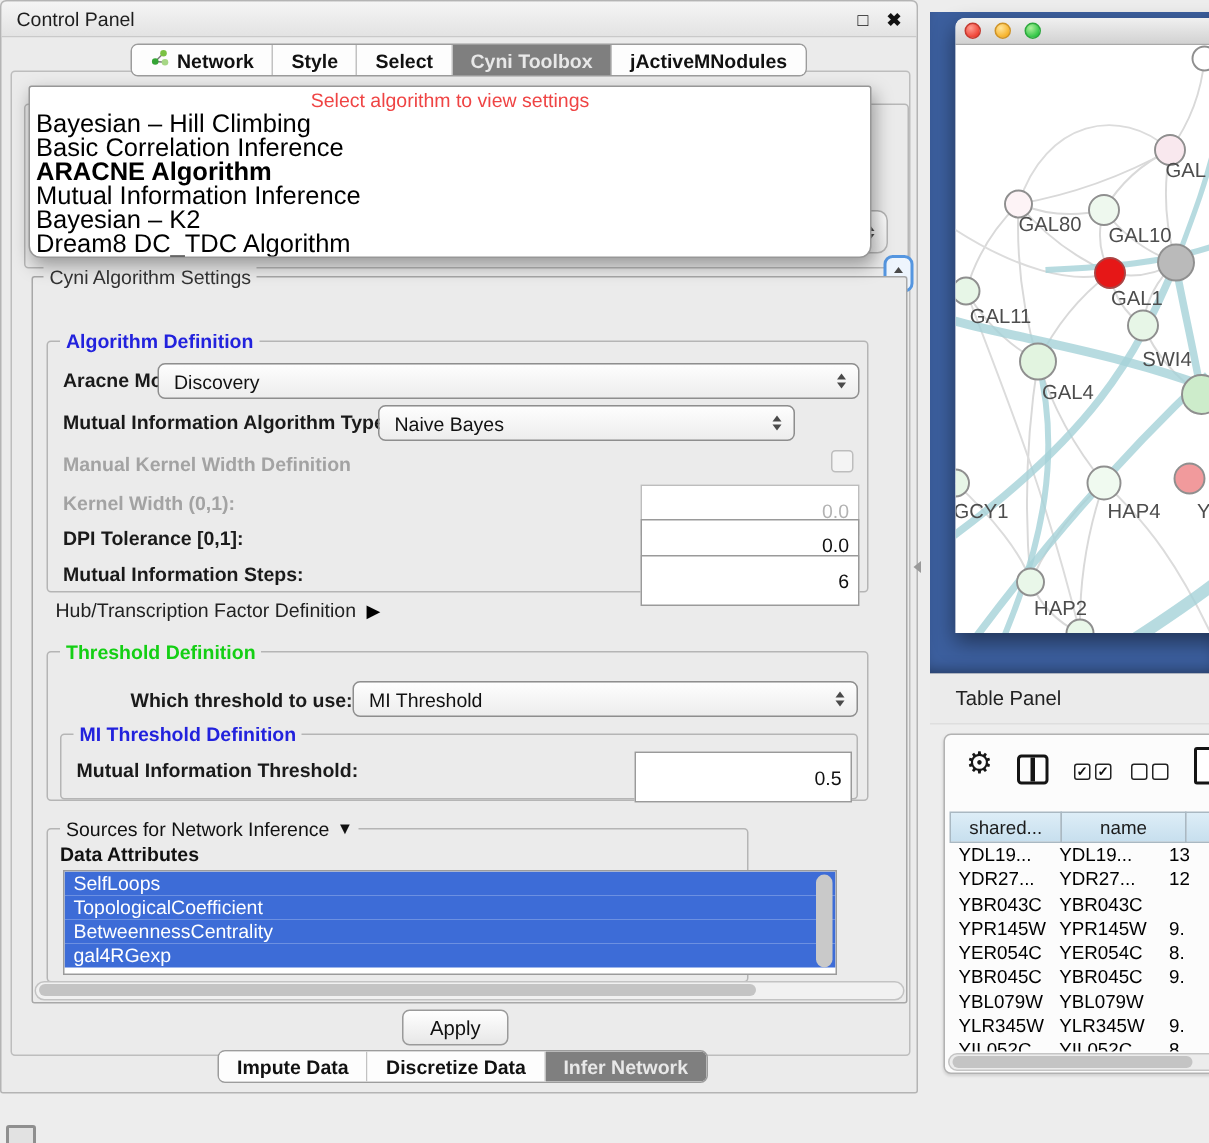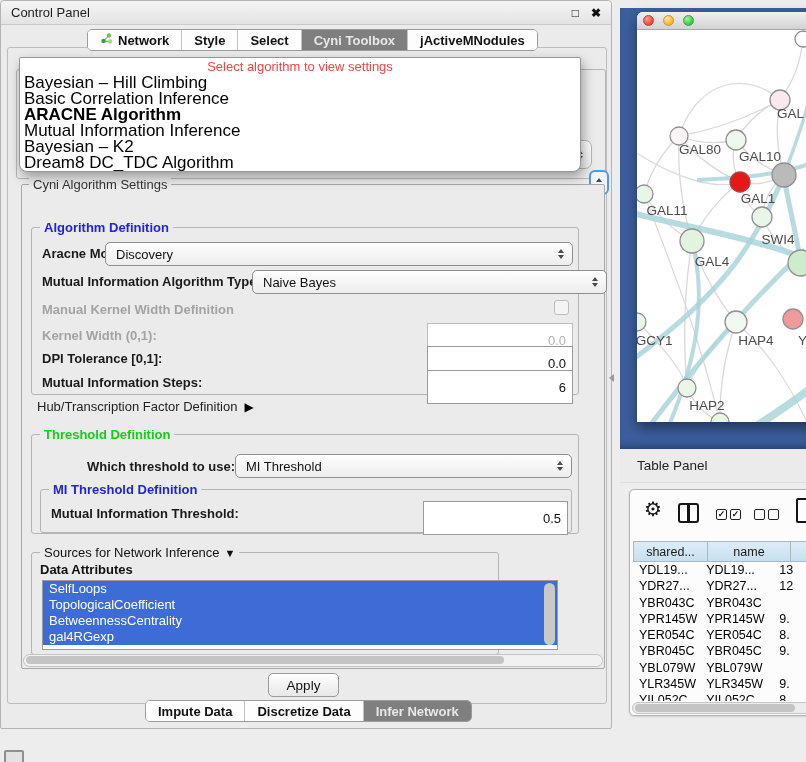--- a/index.html
+++ b/index.html
@@ -206,21 +206,21 @@
       <span class="lbl" style="left:10px;top:18px;">Aracne Mode:</span>
       <div class="combo" style="left:73px;top:14px;width:468px;">
         <span class="combo-text">Discovery</span>
         <span class="spin">
             <i class="up"></i>
             <i class="down"></i>
           </span>
       </div>
 
       <span class="lbl" style="left:10px;top:46px;">Mutual Information Algorithm Type:</span>
-      <div class="combo" style="left:220px;top:42px;width:355px;">
+      <div class="combo" style="left:220px;top:42px;width:278px;">
         <span class="combo-text">Naive Bayes</span>
         <span class="spin">
             <i class="up"></i>
             <i class="down"></i>
           </span>
       </div>
 
       <span class="lbl dim" style="left:10px;top:74px;">Manual Kernel Width Definition</span>
       <div class="checkbox" style="left:522px;top:72px;"></div>
 

